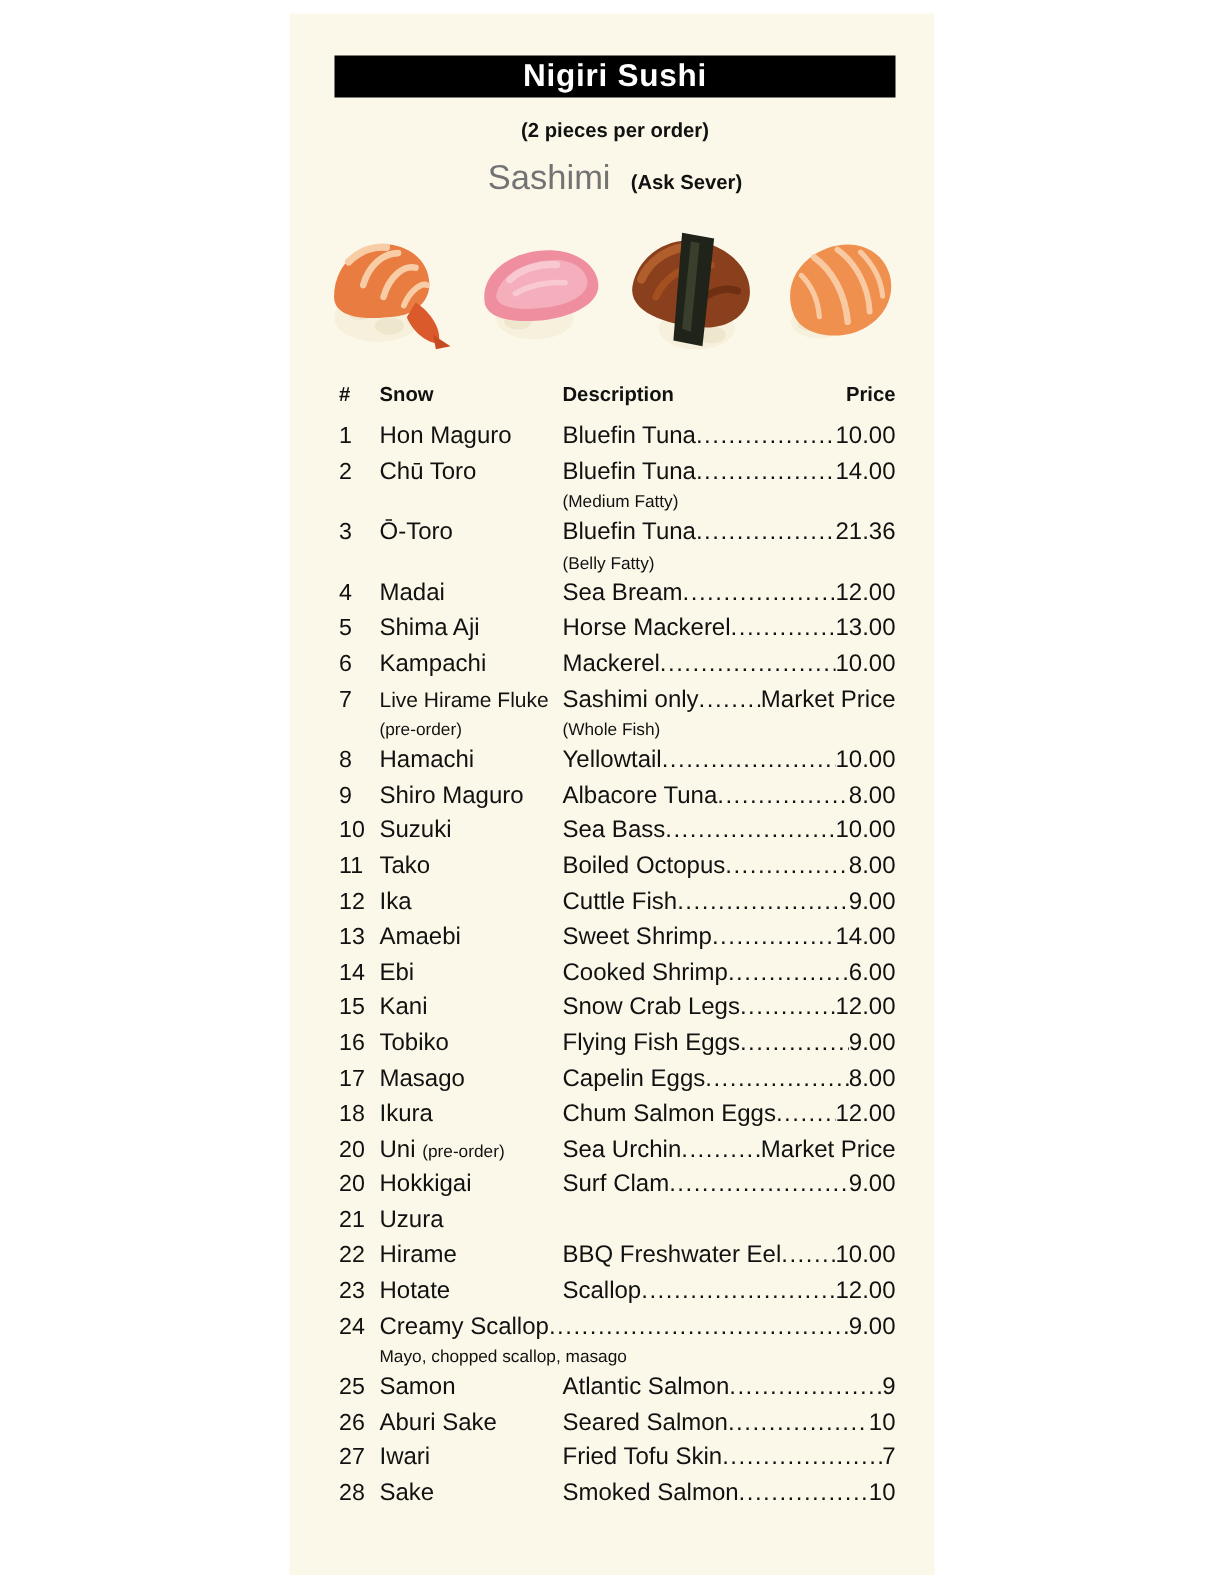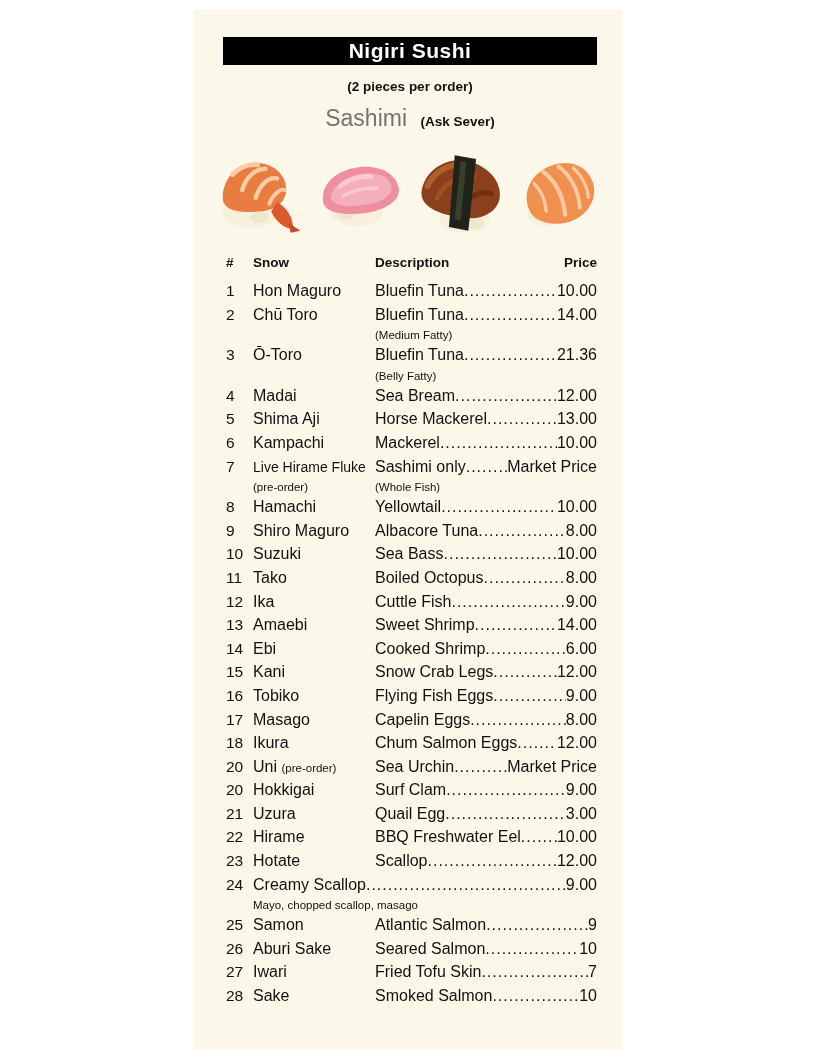--- a/index.html
+++ b/index.html
@@ -325,25 +325,20 @@
           <span class="c-item">Hokkigai</span>
           <span class="c-desc">
             <span class="dtext">Surf Clam</span>
             <span class="dots"></span>
             <span class="price">9.00</span>
           </span>
         </div>
         <div class="row">
           <span class="c-num">21</span>
           <span class="c-item">Uzura</span>
-          <span class="c-desc">
-            <span class="dtext">Quail Egg</span>
-            <span class="dots"></span>
-            <span class="price">3.00</span>
-          </span>
         </div>
         <div class="row">
           <span class="c-num">22</span>
           <span class="c-item">Hirame</span>
           <span class="c-desc">
             <span class="dtext">BBQ Freshwater Eel</span>
             <span class="dots"></span>
             <span class="price">10.00</span>
           </span>
         </div>

